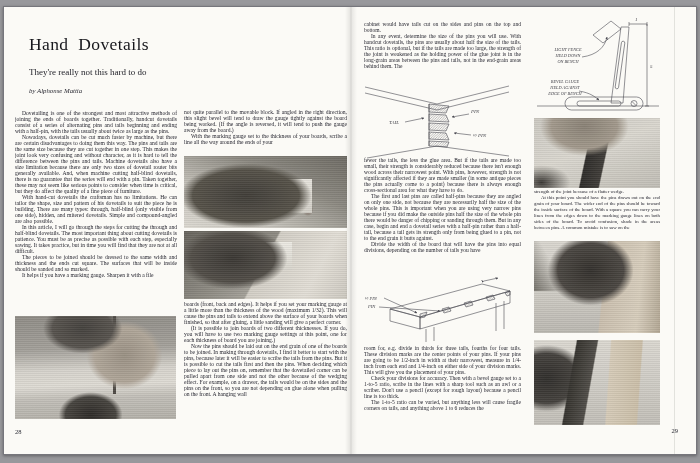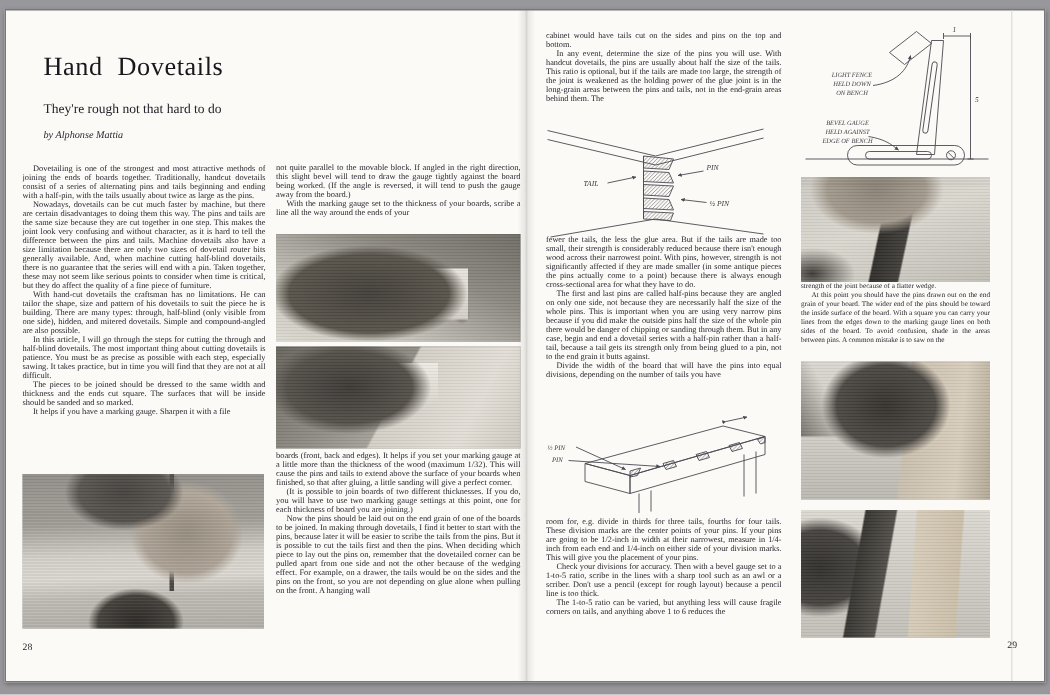--- a/index.html
+++ b/index.html
@@ -79,21 +79,21 @@
   #dg2{left:12px;top:270px;}
   #dg3{left:183px;top:4px;}
 </style>
 </head>
 <body>
 
 <div class="spread">
 
   <div class="page page-left">
     <h1>Hand Dovetails</h1>
-    <h2>They're rough not that hard to do</h2>
+    <h2>They're really not this hard to do</h2>
     <div class="byline">by Alphonse Mattia</div>
 
     <div class="col" id="c1">
       <p>Dovetailing is one of the strongest and most attractive methods of joining the ends of boards together. Traditionally, handcut dovetails consist of a series of alternating pins and tails beginning and ending with a half-pin, with the tails usually about twice as large as the pins.</p>
       <p>Nowadays, dovetails can be cut much faster by machine, but there are certain disadvantages to doing them this way. The pins and tails are the same size because they are cut together in one step. This makes the joint look very confusing and without character, as it is hard to tell the difference between the pins and tails. Machine dovetails also have a size limitation because there are only two sizes of dovetail router bits generally available. And, when machine cutting half-blind dovetails, there is no guarantee that the series will end with a pin. Taken together, these may not seem like serious points to consider when time is critical, but they do affect the quality of a fine piece of furniture.</p>
       <p>With hand-cut dovetails the craftsman has no limitations. He can tailor the shape, size and pattern of his dovetails to suit the piece he is building. There are many types: through, half-blind (only visible from one side), hidden, and mitered dovetails. Simple and compound-angled are also possible.</p>
       <p>In this article, I will go through the steps for cutting the through and half-blind dovetails. The most important thing about cutting dovetails is patience. You must be as precise as possible with each step, especially sawing. It takes practice, but in time you will find that they are not at all difficult.</p>
       <p>The pieces to be joined should be dressed to the same width and thickness and the ends cut square. The surfaces that will be inside should be sanded and so marked.</p>
       <p>It helps if you have a marking gauge. Sharpen it with a file</p>
     </div>

